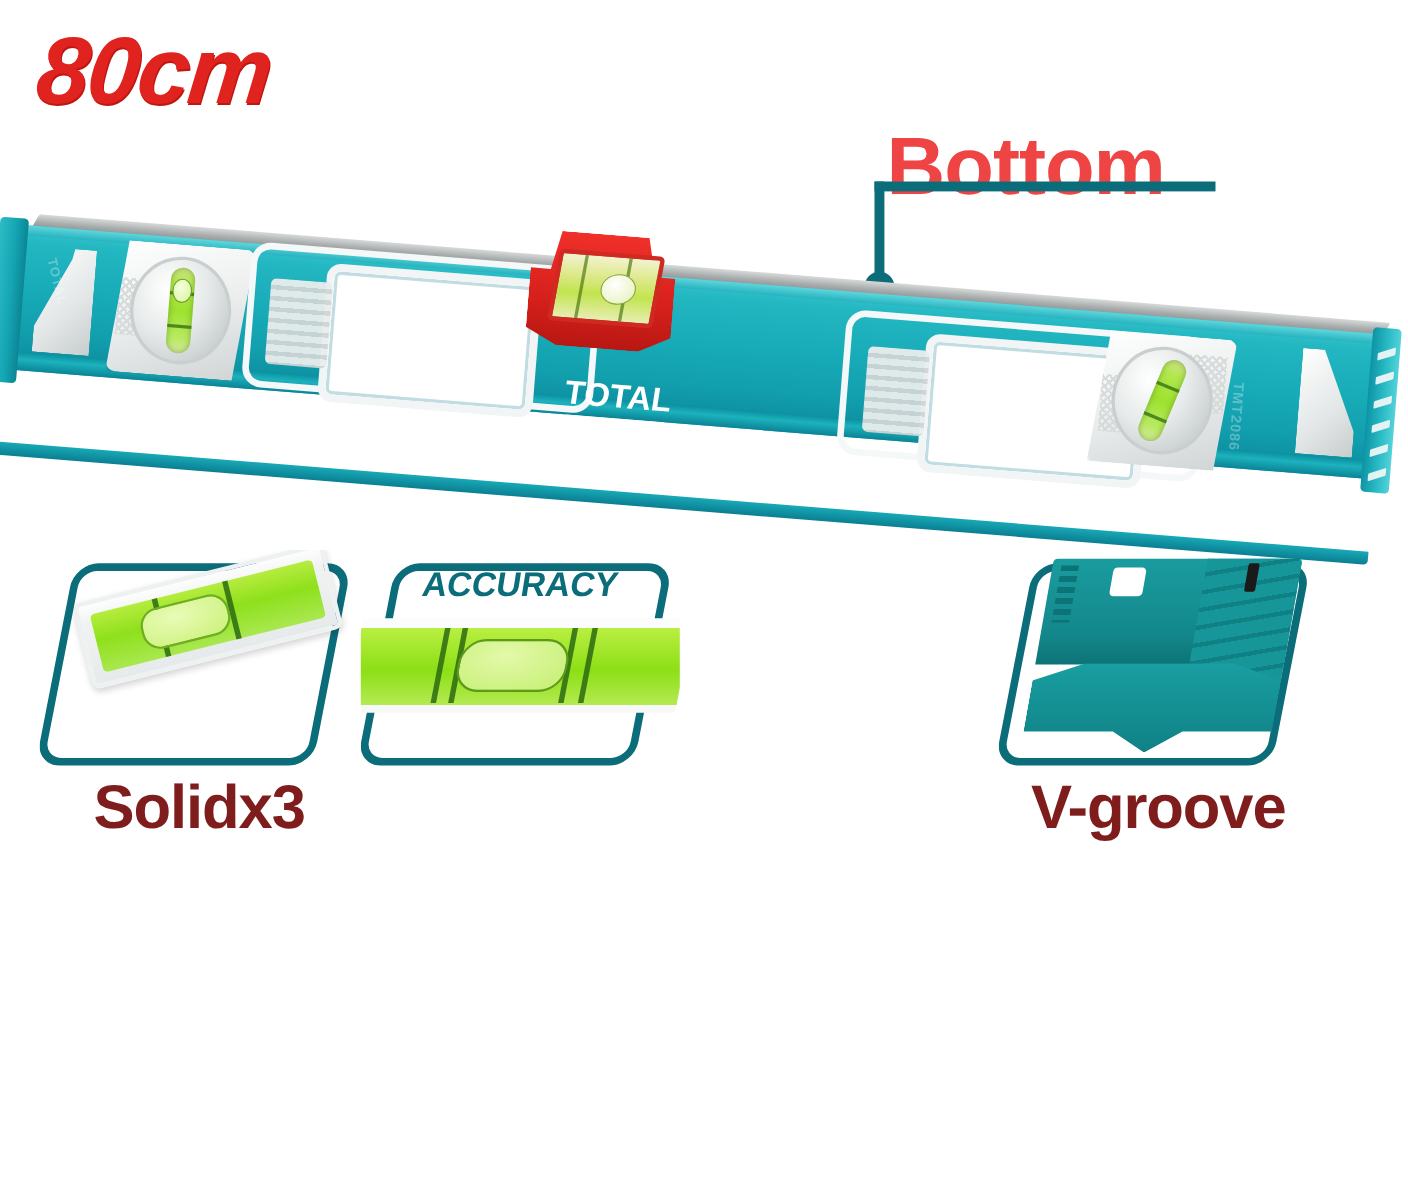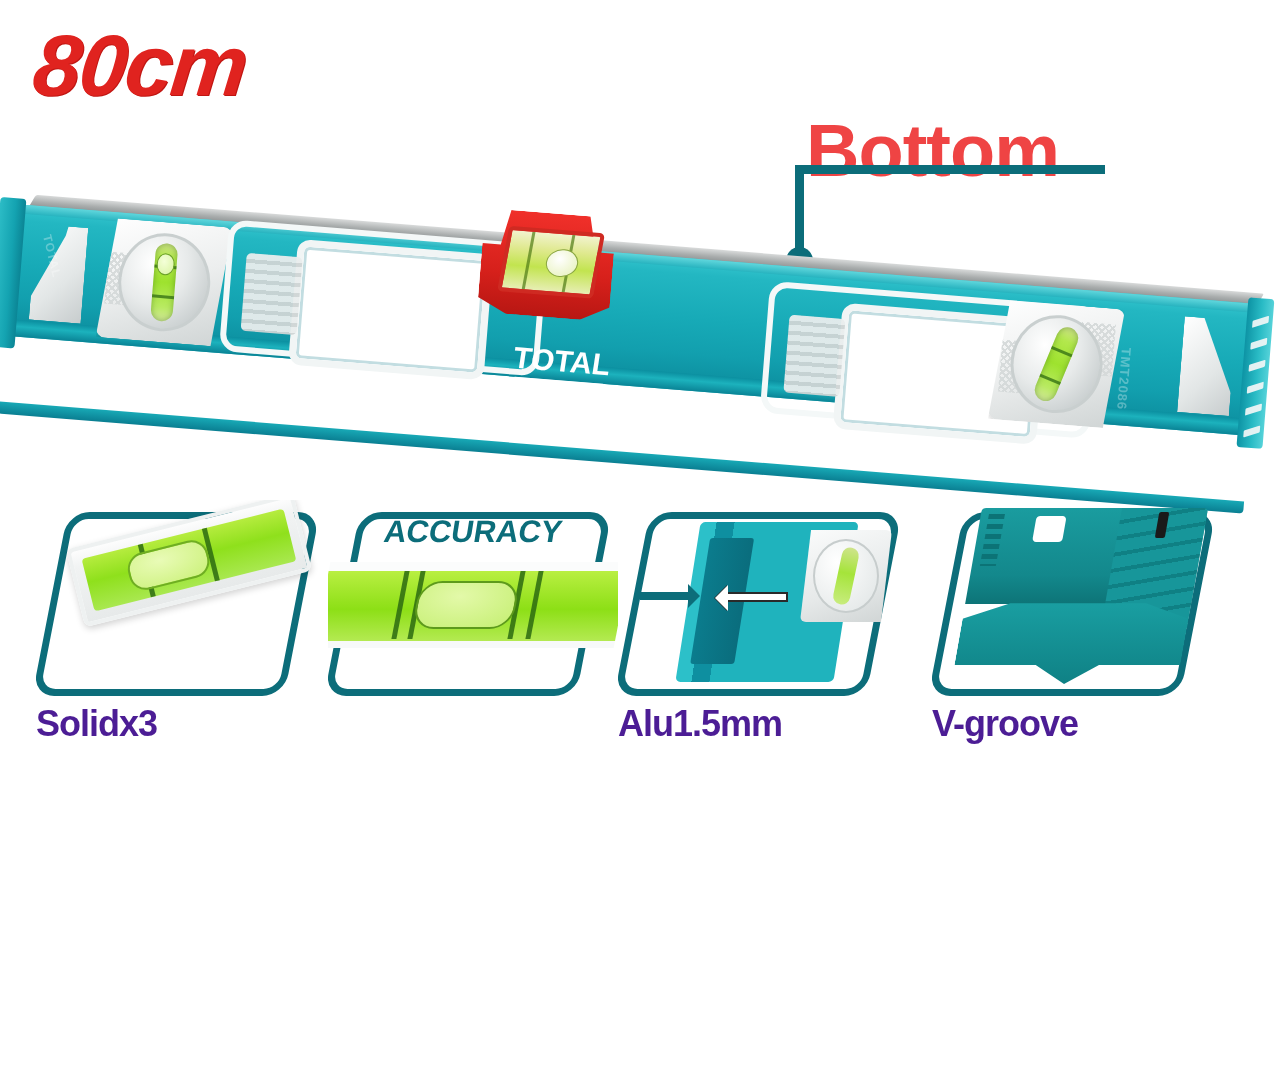--- a/index.html
+++ b/index.html
@@ -206,36 +206,36 @@
     font-size:12px;font-weight:bold;color:rgba(255,255,255,.30);
     letter-spacing:1px;transform:rotate(72deg);transform-origin:0 0;
     white-space:nowrap;
   }
 
   
   .features{
     position:absolute;left:0;top:500px;width:1280px;height:290px;
   }
   .feature{position:absolute;top:0;width:300px;height:290px;}
-  .f1{left:36px;} .f2{left:328px;} .f3{left:618px;} .f4{left:932px;}
+  .f1{left:36px;} .f2{left:328px;} .f3{left:618px;} .f4{left:908px;}
 
   .f-frame{
     position:absolute;left:14px;top:12px;width:252px;height:184px;
     border:7px solid #0c6d7a;border-radius:22px;
     transform:skewX(-11deg);
     box-sizing:border-box;
   }
   .f-art{
     position:absolute;left:0px;top:0px;width:290px;height:205px;
     overflow:hidden;
   }
   .f-label{
     position:absolute;left:0;top:206px;width:290px;
-    font-size:36px;font-weight:bold;
-    color:#4c1d95;letter-spacing:-1px;line-height:1;white-space:nowrap;
+    text-align:center;font-size:56px;font-weight:bold;
+    color:#7f1d1d;letter-spacing:-1px;line-height:1;white-space:nowrap;
   }
 
   
   .solid-vial{
     position:absolute;left:36px;top:20px;width:226px;height:72px;
     transform:rotate(-14deg);
     background:linear-gradient(180deg,#fdfdfd,#f1f3f3 22%,#e7eaea 100%);
     border:4px solid #eef1f1;border-radius:7px;
     box-shadow:0 3px 7px rgba(0,0,0,.18);
   }
@@ -458,36 +458,20 @@
           <div class="acc-mark" style="left:76px;"></div>
           <div class="acc-mark" style="left:92px;"></div>
           <div class="acc-mark" style="left:192px;"></div>
           <div class="acc-mark" style="left:210px;"></div>
           <div class="acc-bubble"></div>
         </div>
         <div class="acc-text">ACCURACY</div>
       </div>
     </div>
 
-    <div class="feature f3">
-      <div class="f-art">
-        <div class="f-frame"></div>
-        <div class="alu-body">
-          <div class="alu-inner"></div>
-        </div>
-        <div class="alu-vialbox">
-          <div class="alu-vial-oval">
-            <div class="alu-vial-g"></div>
-          </div>
-        </div>
-        <div class="alu-arrow-l"></div>
-        <div class="alu-arrow-r"></div>
-      </div>
-      <div class="f-label">Alu1.5mm</div>
-    </div>
 
     <div class="feature f4">
       <div class="f-art">
         <div class="f-frame"></div>
         <div class="vg">
           <div class="vg-top"></div>
           <div class="vg-right"></div>
           <div class="vg-notch"></div>
           <div class="vg-hole"></div>
           <div class="vg-pin"></div>

